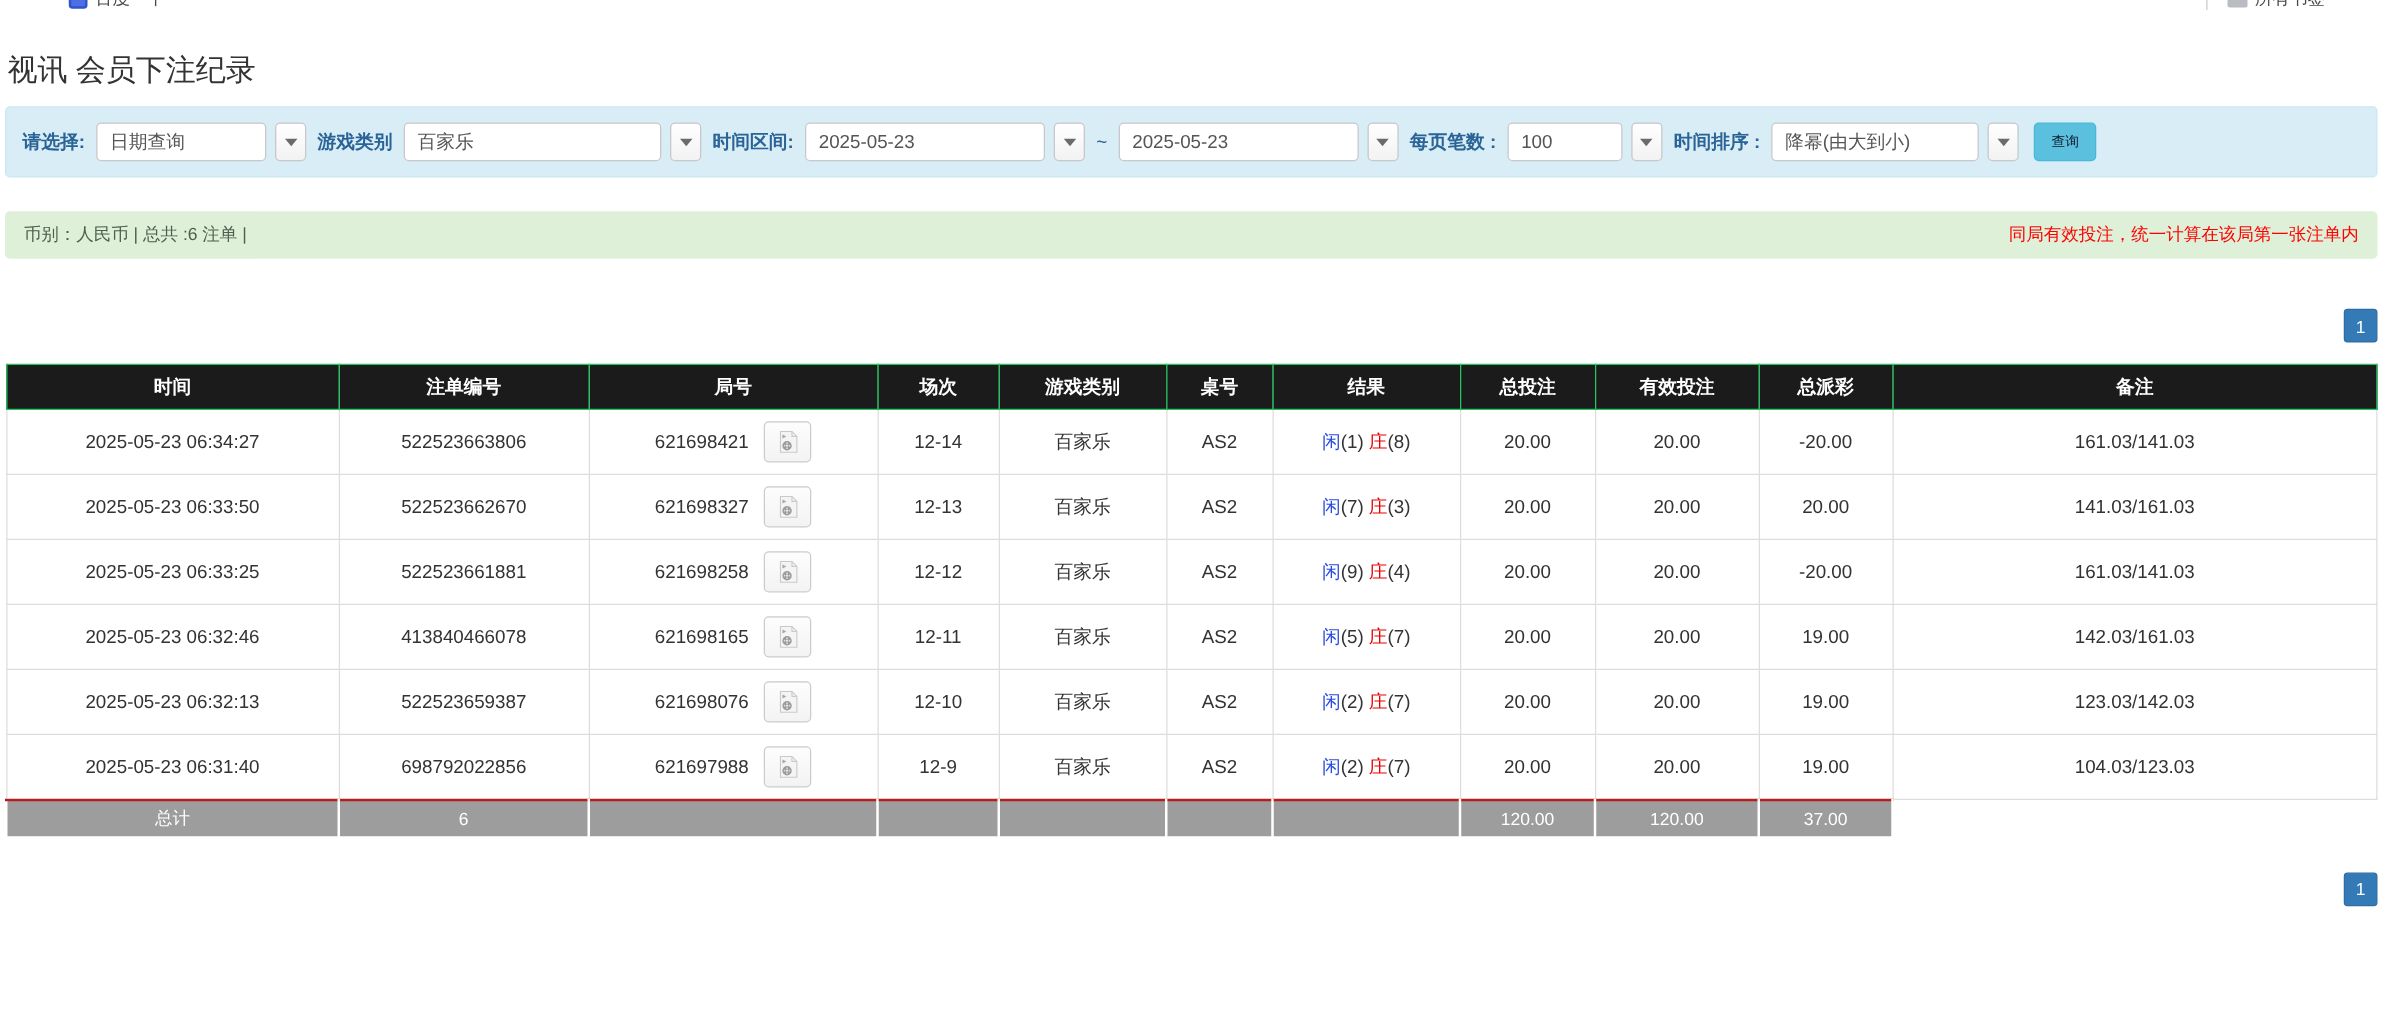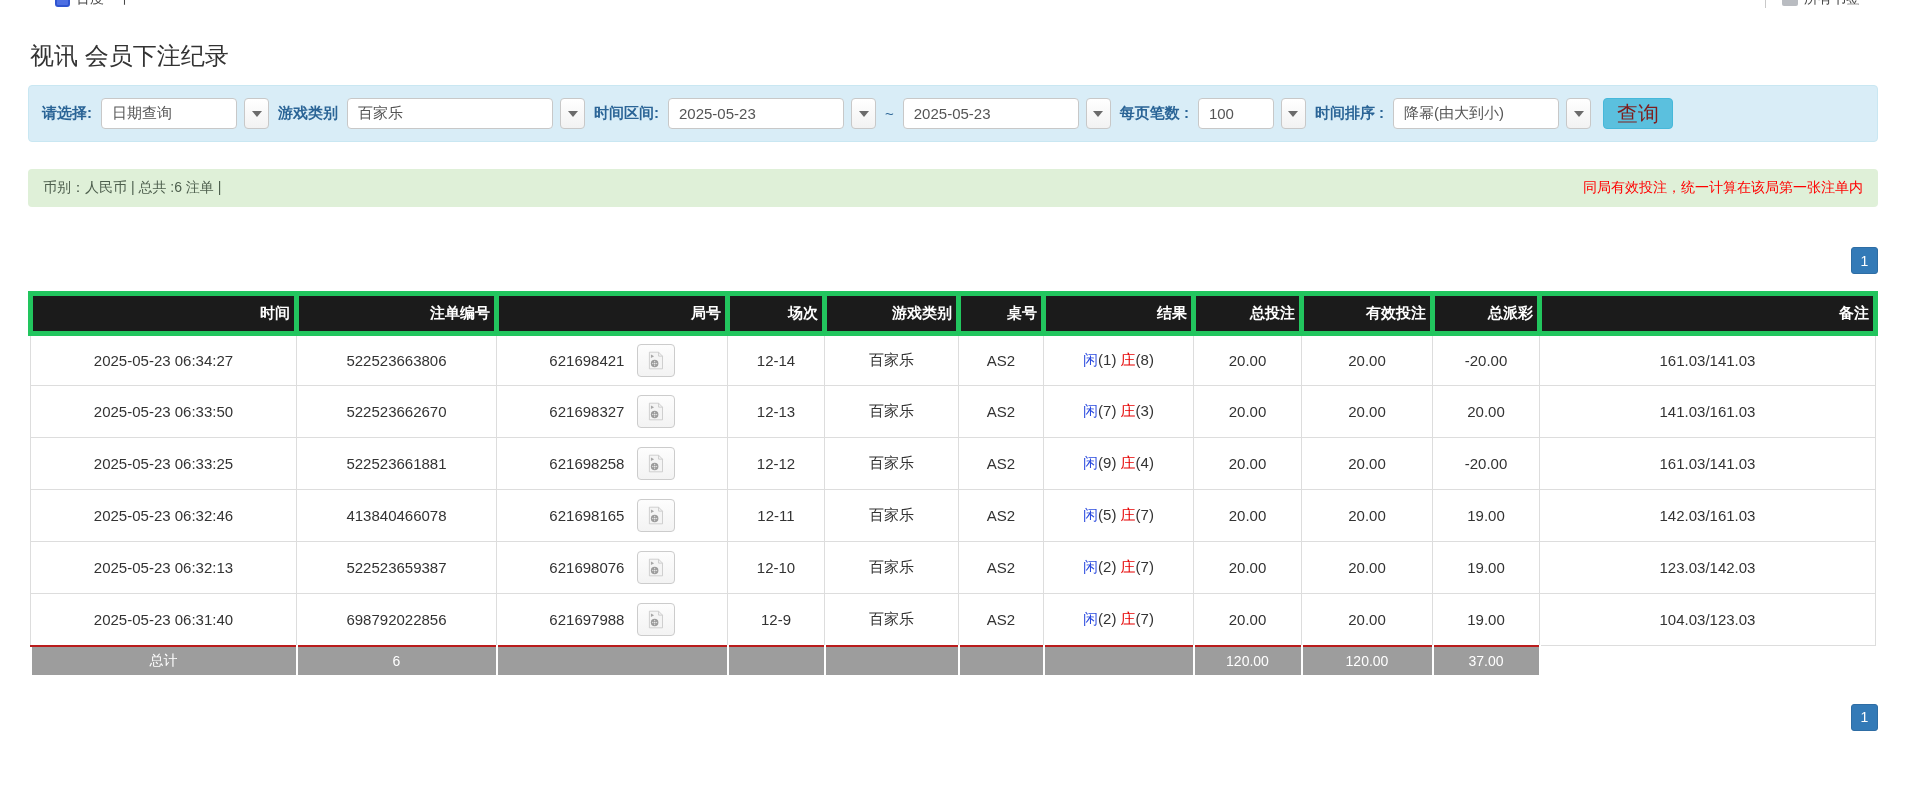--- a/index.html
+++ b/index.html
@@ -21,21 +21,21 @@
   }
   .browser-frag.left { left: 55px; }
   .browser-frag.right { right: 46px; }
   .frag-icon {
     width: 15px; height: 15px; border-radius: 3px;
     background: #4d6fe3; border: 2px solid #2f54d0; display: inline-block;
   }
   .frag-icon.folder { background: #b9bcc1; border: none; border-radius: 2px; width: 16px; height: 13px; }
   .frag-sep { width: 1px; height: 18px; background: #c9c9c9; margin-right: 10px; display: inline-block; }
 
-  .container { padding: 0 28px; }
+  .container { padding: 0 4px; }
 
   h1.page-title {
     margin: 40px 0 0 2px;
     font-size: 24px; font-weight: 500; color: #333;
   }
 
   
   .filter-bar {
     margin-top: 13px;
     background: var(--filter-bg);
@@ -48,37 +48,37 @@
   .f-label {
     color: var(--filter-label); font-weight: bold; font-size: 15px;
   }
   .combo { display: inline-flex; align-items: flex-start; gap: 7px; }
   .combo input {
     height: 31px; border: 1px solid #c8c8c8; border-radius: 4px;
     padding: 0 10px; font-size: 15px; color: #555;
     background: #fff; font-family: "Liberation Sans", sans-serif;
   }
   .w-select { width: 136px; } .w-game { width: 206px; }
-  .w-date { width: 176px; }  .w-size { width: 76px; }
+  .w-date { width: 192px; }  .w-size { width: 92px; }
   .w-sort { width: 166px; }
   .arrow-btn {
     width: 25px; height: 31px; border: 1px solid #c8c8c8; border-radius: 4px;
     background: linear-gradient(#fff, #f2f2f2); cursor: pointer;
     display: inline-flex; align-items: center; justify-content: center; padding: 0;
   }
   .caret {
     width: 0; height: 0; display: inline-block;
     border-left: 5px solid transparent; border-right: 5px solid transparent;
     border-top: 6px solid #6b6b6b;
   }
   .tilde { color: #2a6496; font-size: 15px; }
   .search-btn {
     height: 31px; padding: 0 13px; margin-left: 3px;
     background: var(--accent); border: 1px solid var(--accent-border);
-    color: #7f1d1d; font-size: 21px; border-radius: 4px; cursor: pointer;
+    color: #0f172a; font-size: 11px; border-radius: 4px; cursor: pointer;
     font-family: "Liberation Sans", sans-serif;
   }
 
   
   .summary-bar {
     margin-top: 27px;
     background: var(--success-bg);
     border-radius: 4px;
     padding: 10px 15px;
     display: flex; justify-content: space-between; align-items: center;
@@ -102,21 +102,21 @@
   table.records {
     margin-top: 17px;
     width: 100%;
     border-collapse: collapse;
     table-layout: fixed;
     font-size: 15px;
   }
   table.records th {
     background: var(--header-bg); color: #fff;
     font-weight: bold; padding: 8px 4px; height: 35px;
-    border: 5px solid #22c55e; text-align: right;
+    border: 1px solid #22c55e; text-align: center;
   }
   table.records td {
     border: 1px solid #ddd; text-align: center;
     height: 52px; padding: 2px 4px; color: #333;
   }
   td.amount-blue { color: var(--link-blue); }
   td.neg { color: var(--alert-red); }
   .res-player { color: var(--player-blue); }
   .res-banker { color: var(--banker-red); }
   .res-score { color: #333; }

